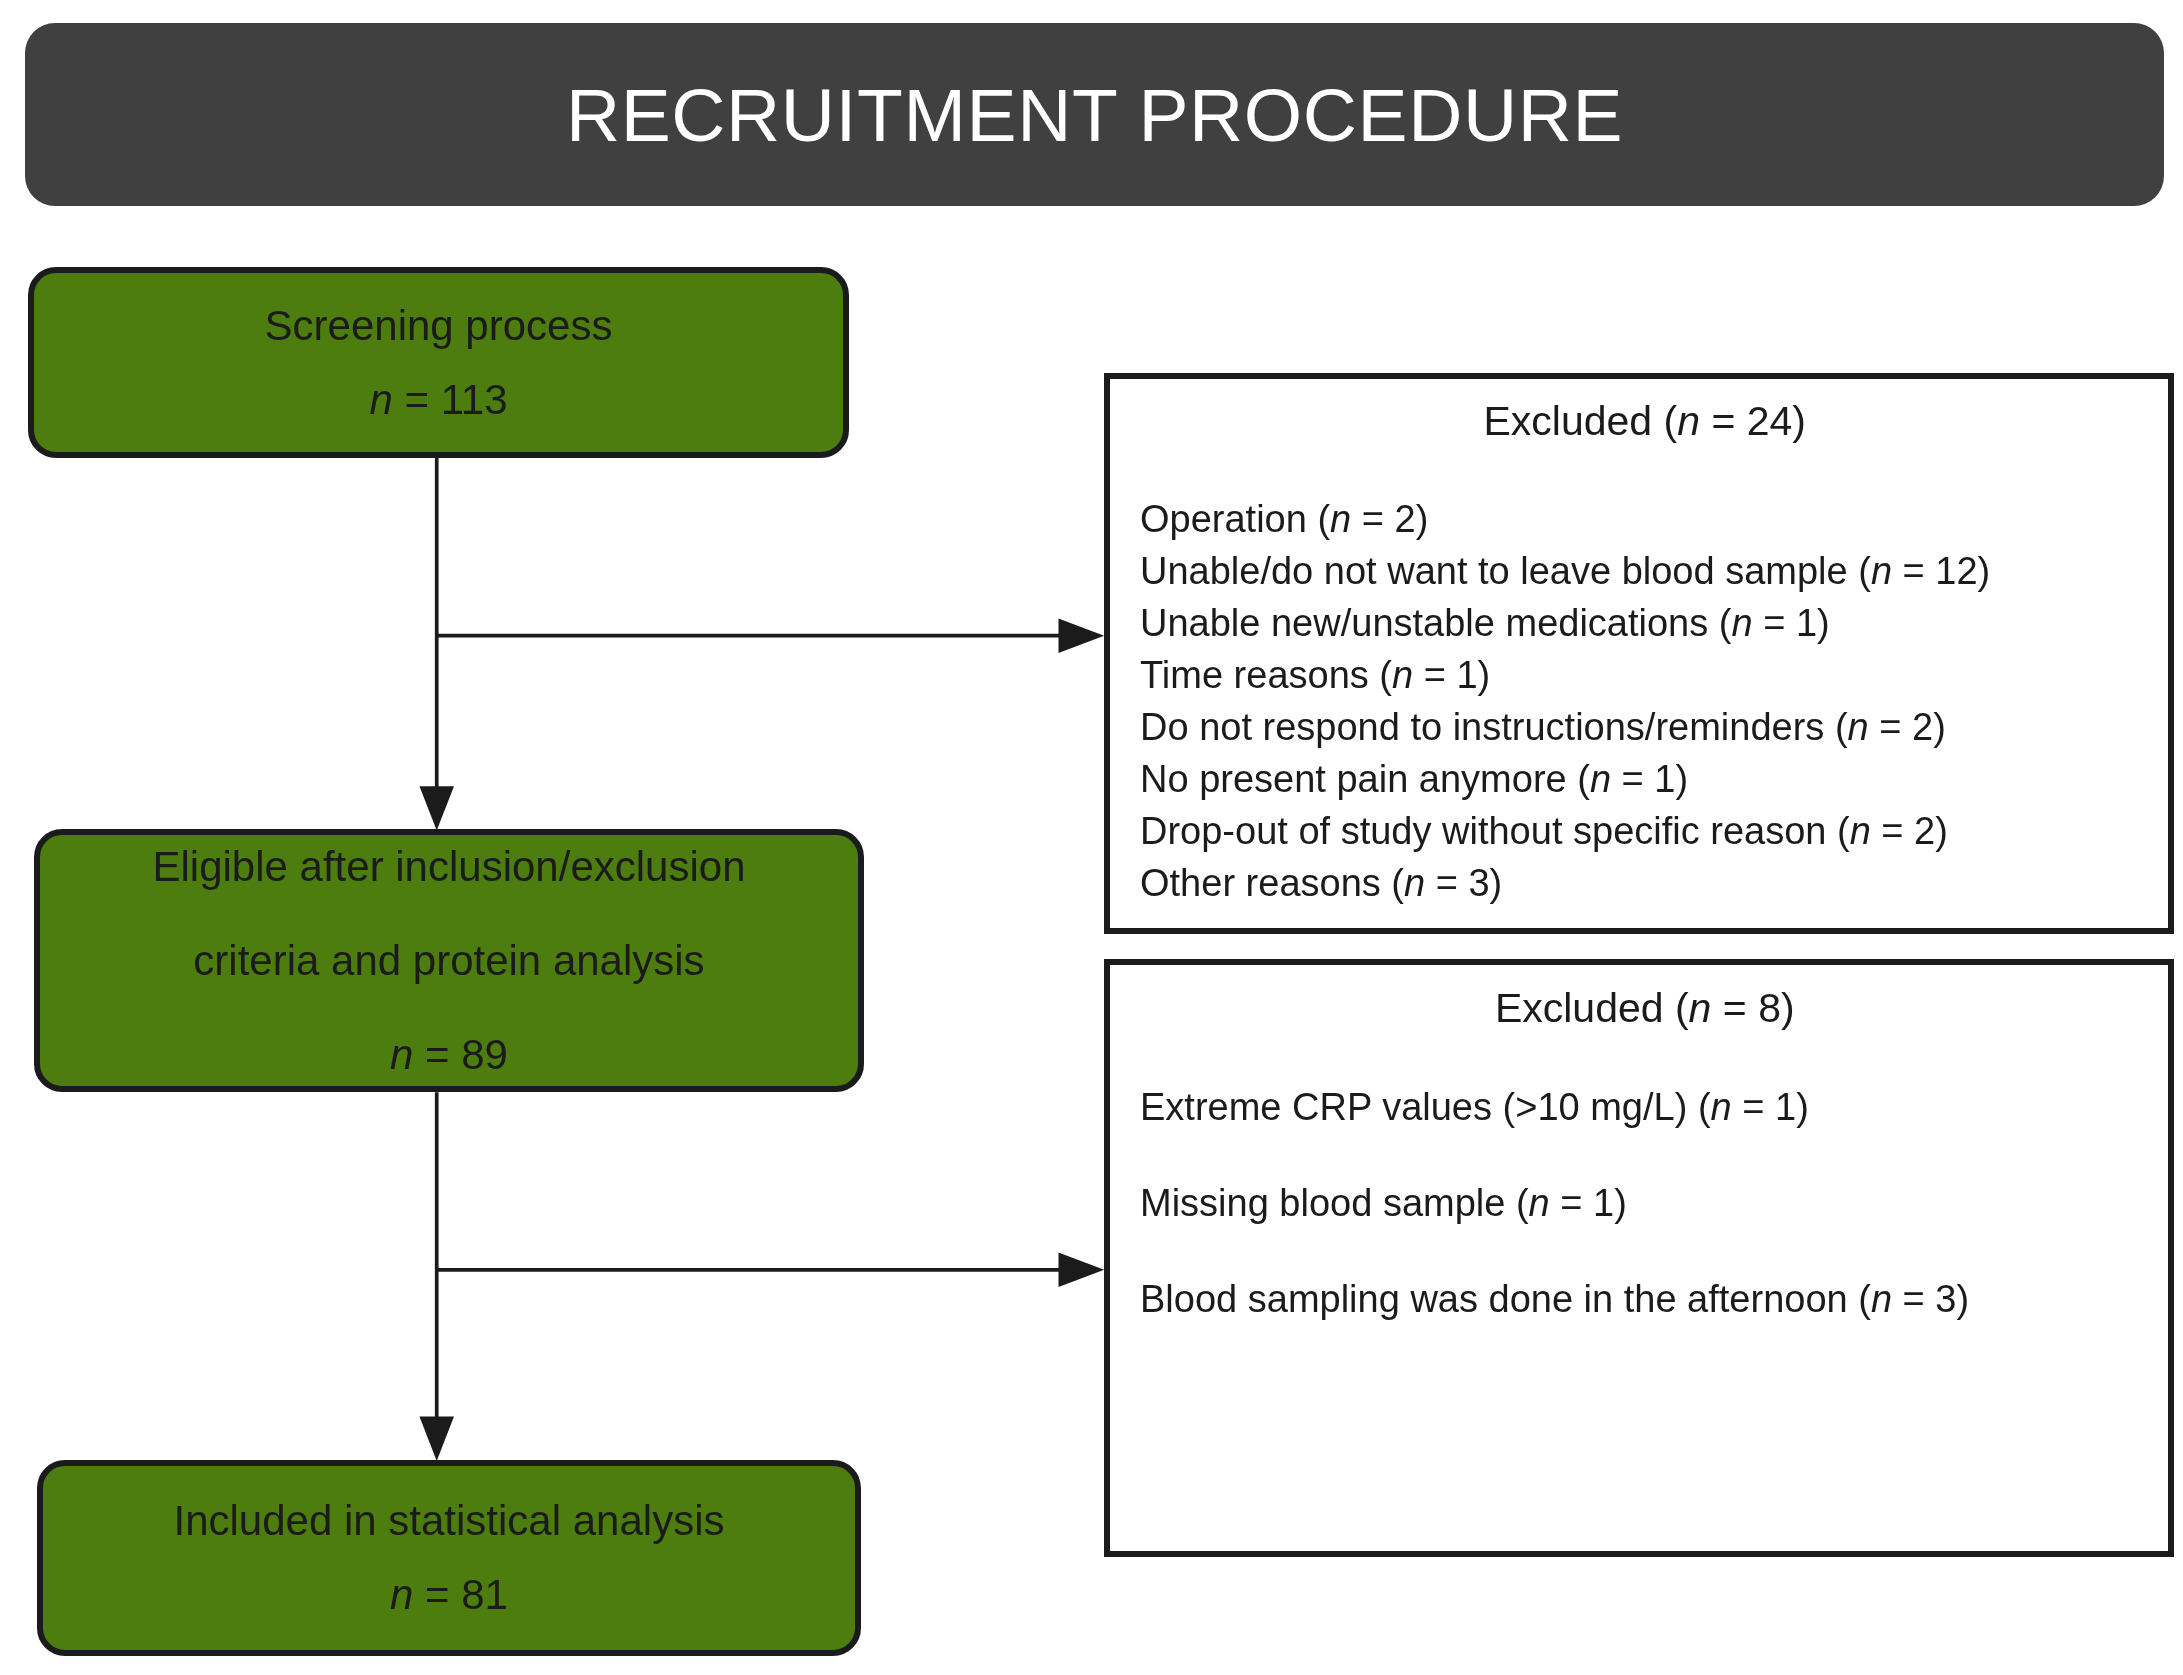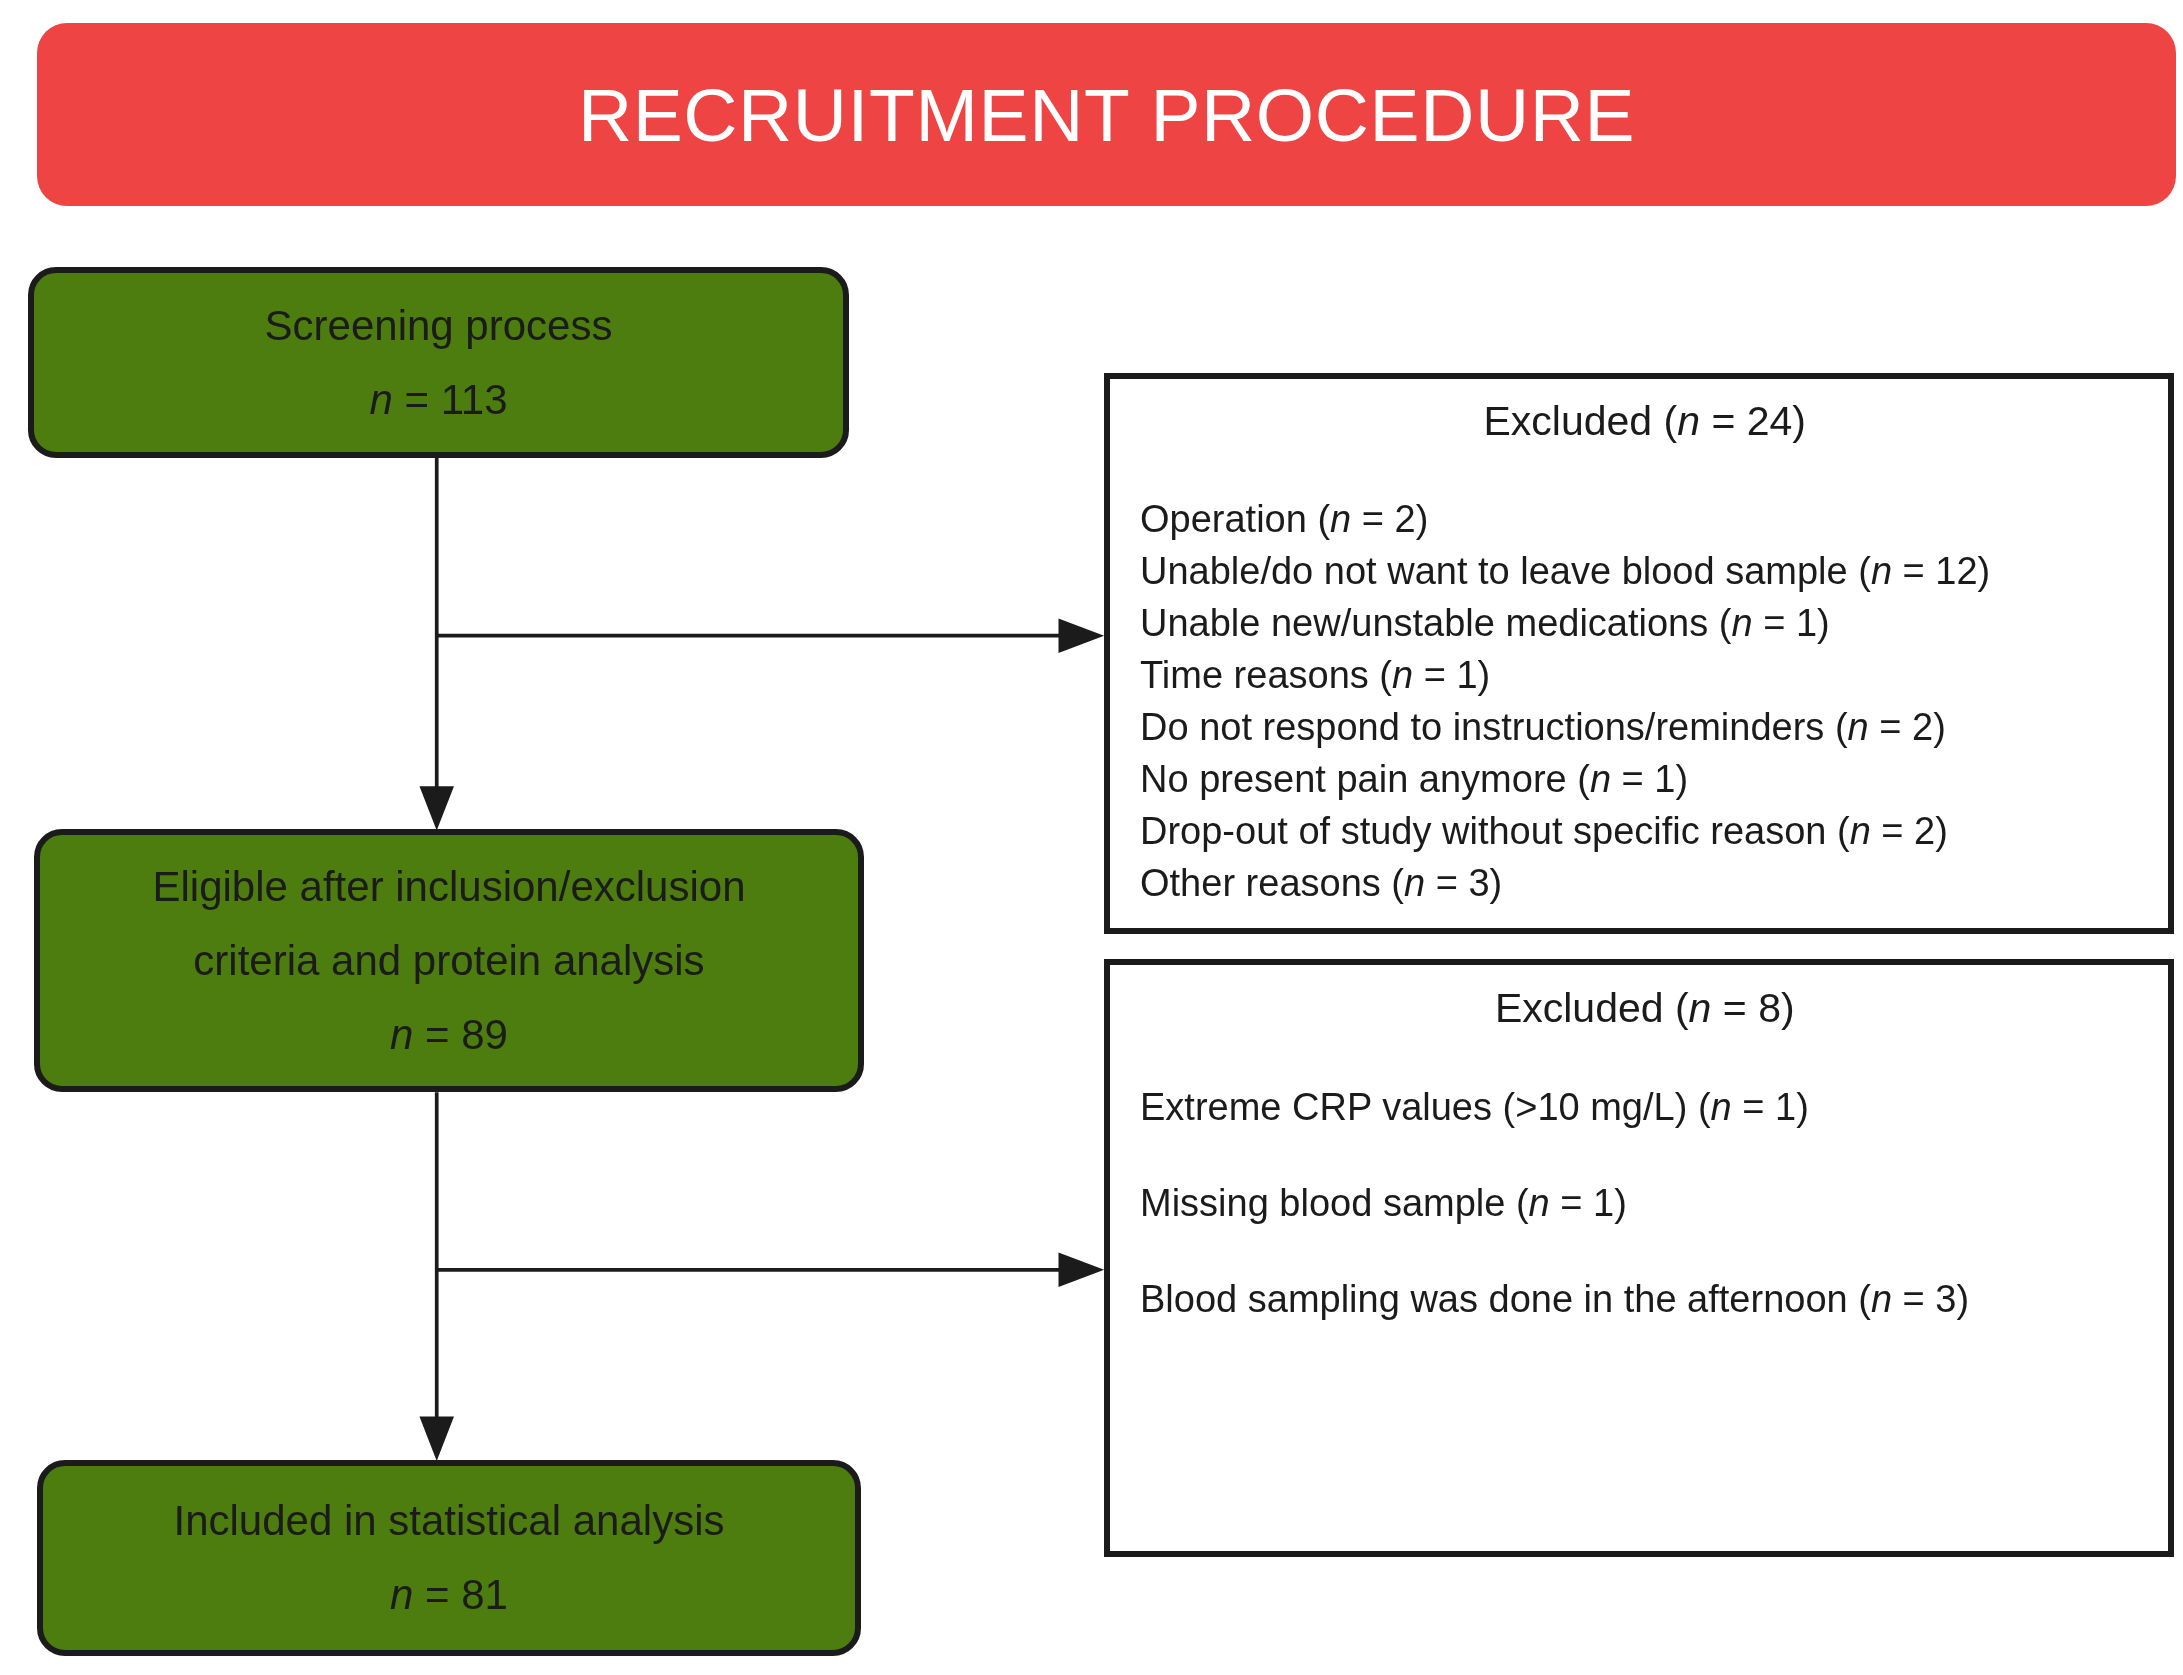--- a/index.html
+++ b/index.html
@@ -11,23 +11,23 @@
     background: #ffffff;
     font-family: "Liberation Sans", sans-serif;
     color: #1b1b1b;
     overflow: hidden;
   }
   
   .header-bar {
     position: absolute;
     left: 25px; top: 23.4px;
     width: 2139px; height: 183px;
-    background: #ef4444;
+    background: #404040;
     border-radius: 30px;
-    display: flex; align-items: center; justify-content: center; margin-left: 12px;
+    display: flex; align-items: center; justify-content: center;
   }
   .header-bar .title {
     color: #ffffff;
     font-size: 75px;
     letter-spacing: 0.6px;
     white-space: nowrap;
   }
   
   .rbox {
     position: absolute;
@@ -38,21 +38,21 @@
     align-items: center; justify-content: center;
     text-align: center;
     z-index: 2;
   }
   .rbox .line {
     font-size: 42px;
     line-height: 74px;
     white-space: nowrap;
   }
   #box-screening { left: 28px;  top: 267px;  width: 821px; height: 191px; }
-  #box-eligible  { left: 34px;  top: 829px; width: 830px; height: 263px; }
+  #box-eligible  { left: 34px;  top: 829px; width: 830px; height: 263px; gap: 20px; }
   #box-included  { left: 37px;  top: 1460px; width: 824px; height: 196px; }
   
   .xbox {
     position: absolute;
     background: #ffffff;
     border: 6.2px solid #1b1b1b;
     z-index: 2;
   }
   #box-excluded-1 { left: 1104px; top: 373px;  width: 1070px; height: 561px; padding: 13.6px 18.5px 0 30px; }
   #box-excluded-2 { left: 1104px; top: 959px; width: 1070px; height: 598px; padding: 15px 18.5px 0 30px; }

